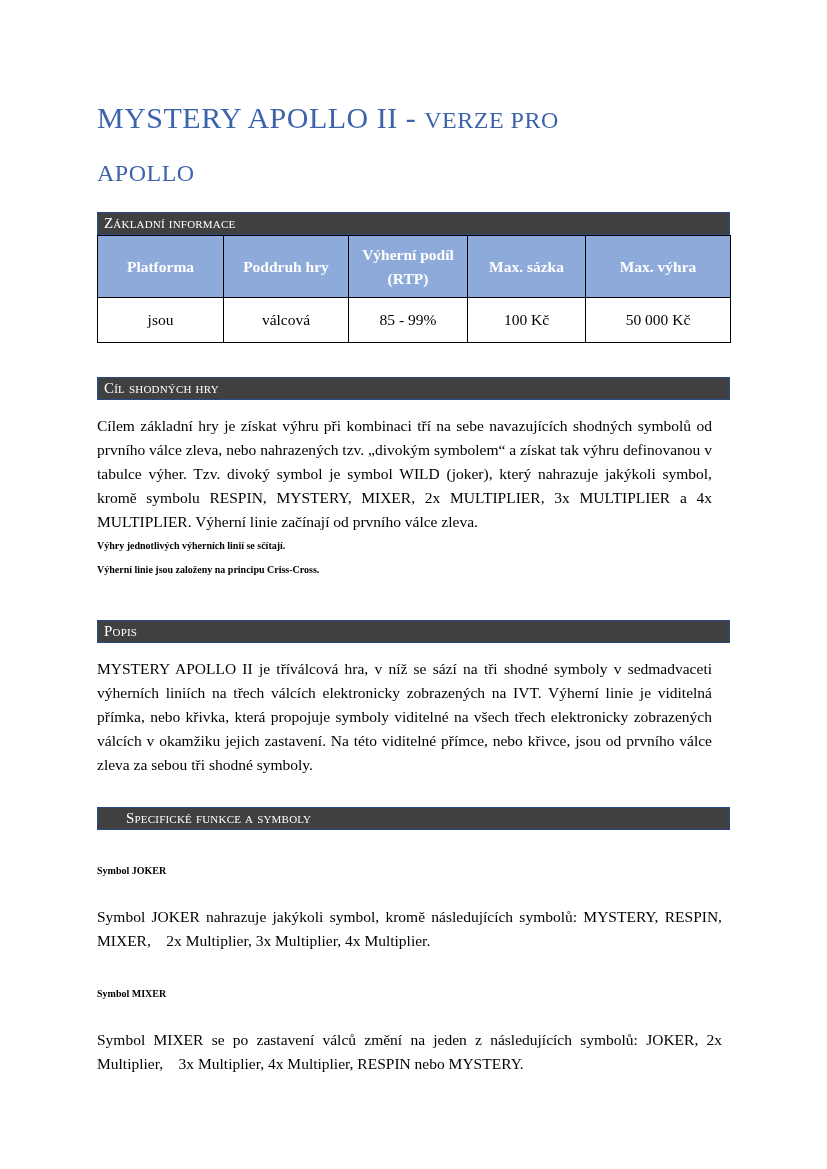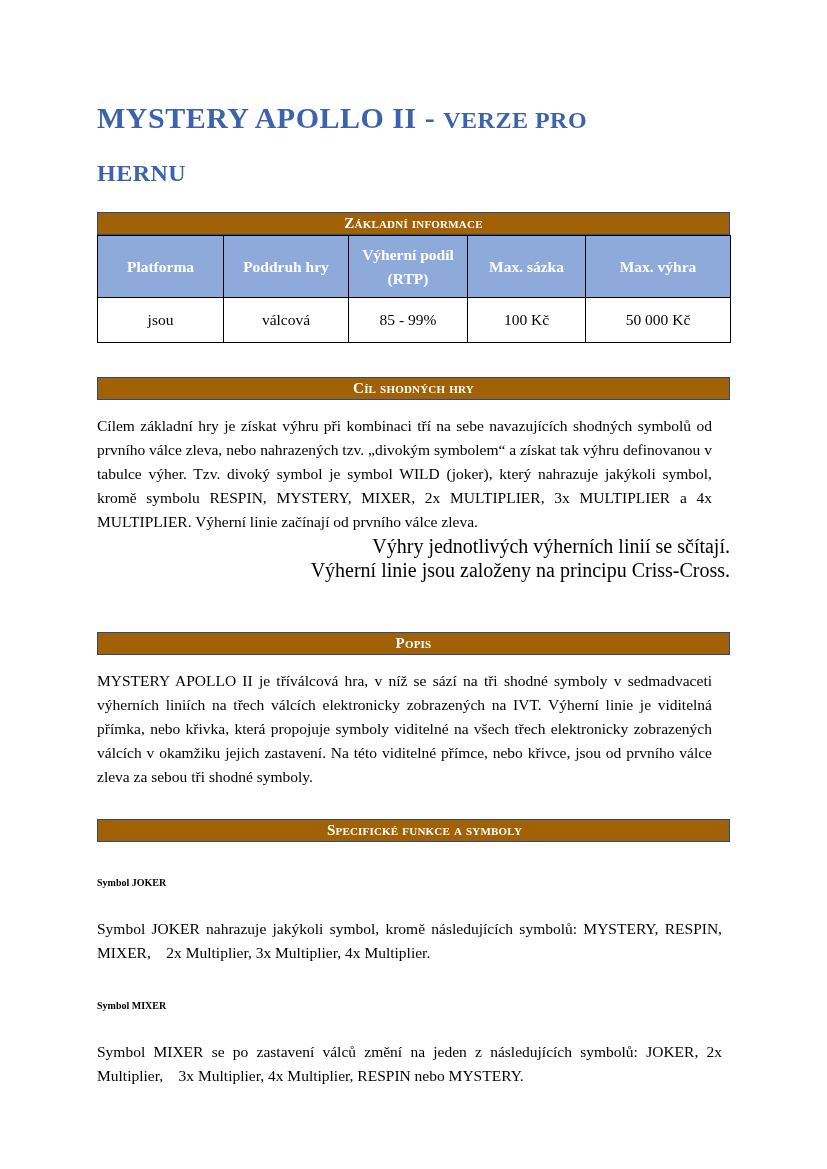--- a/index.html
+++ b/index.html
@@ -17,44 +17,43 @@
   }
   .page {
     box-sizing: border-box;
     width: 827px;
     height: 1169px;
     padding: 0 97px;
   }
   
   .doc-title {
     margin: 92px 0 0 0;
-    font-weight: bold;
+    font-weight: normal;
     color: #3c63ab;
     line-height: 50px;
   }
   .doc-title .t-main { font-size: 30px; letter-spacing: 0.5px; }
   .doc-title .t-sub  { font-size: 24px; letter-spacing: 0.5px; }
   
   .bar {
     box-sizing: border-box;
     width: 100%;
-    background: #a16207;
+    background: #404040;
     border: 1px solid #2a4a85;
     color: #ffffff;
     font-variant: small-caps;
-    font-weight: bold;
+    font-weight: normal;
     font-size: 15px;
     line-height: 21px;
     padding: 0 6px;
     letter-spacing: 0.2px;
-    text-align: center;
   }
   .bar-basic   { margin-top: 14px; }
   .bar-goal    { margin-top: 34px; }
-  .bar-desc    { margin-top: 50px; }
+  .bar-desc    { margin-top: 38px; }
   .bar-func    { margin-top: 30px; padding-left: 28px; }
   
   table.info {
     width: 100%;
     border-collapse: collapse;
     table-layout: fixed;
     font-size: 15.5px;
   }
   table.info th, table.info td {
     border: 1.5px solid #000000;
@@ -82,44 +81,45 @@
   col.c5 { width: 145px; }
   
   p.body-par {
     margin: 14px 18px 0 0;
     font-size: 15.5px;
     line-height: 24px;
     text-align: justify;
     text-align-last: left;
   }
   .body-line {
-    font-size: 20px;
+    font-size: 10px;
     line-height: 24px;
-    text-align: right;
+    text-align: left;
+    font-weight: bold;
   }
   h3.sub-head {
     margin: 29px 0 0 0;
     font-size: 10px;
     line-height: 24px;
     font-weight: bold;
   }
   p.par-tight {
     margin: 22px 8px 0 0;
     font-size: 15.5px;
     line-height: 24px;
     text-align: justify;
     text-align-last: left;
   }
 </style>
 </head>
 <body>
 
 <div class="page">
 
-  <h1 class="doc-title"><span class="t-main">MYSTERY APOLLO II - </span><span class="t-sub">VERZE PRO</span><br><span class="t-sub">HERNU</span></h1>
+  <h1 class="doc-title"><span class="t-main">MYSTERY APOLLO II - </span><span class="t-sub">VERZE PRO</span><br><span class="t-sub">APOLLO</span></h1>
 
   <div class="bar bar-basic">Základní informace</div>
 
   <table class="info">
     <colgroup>
       <col class="c1">
         <col class="c2">
         <col class="c3">
         <col class="c4">
         <col class="c5">

